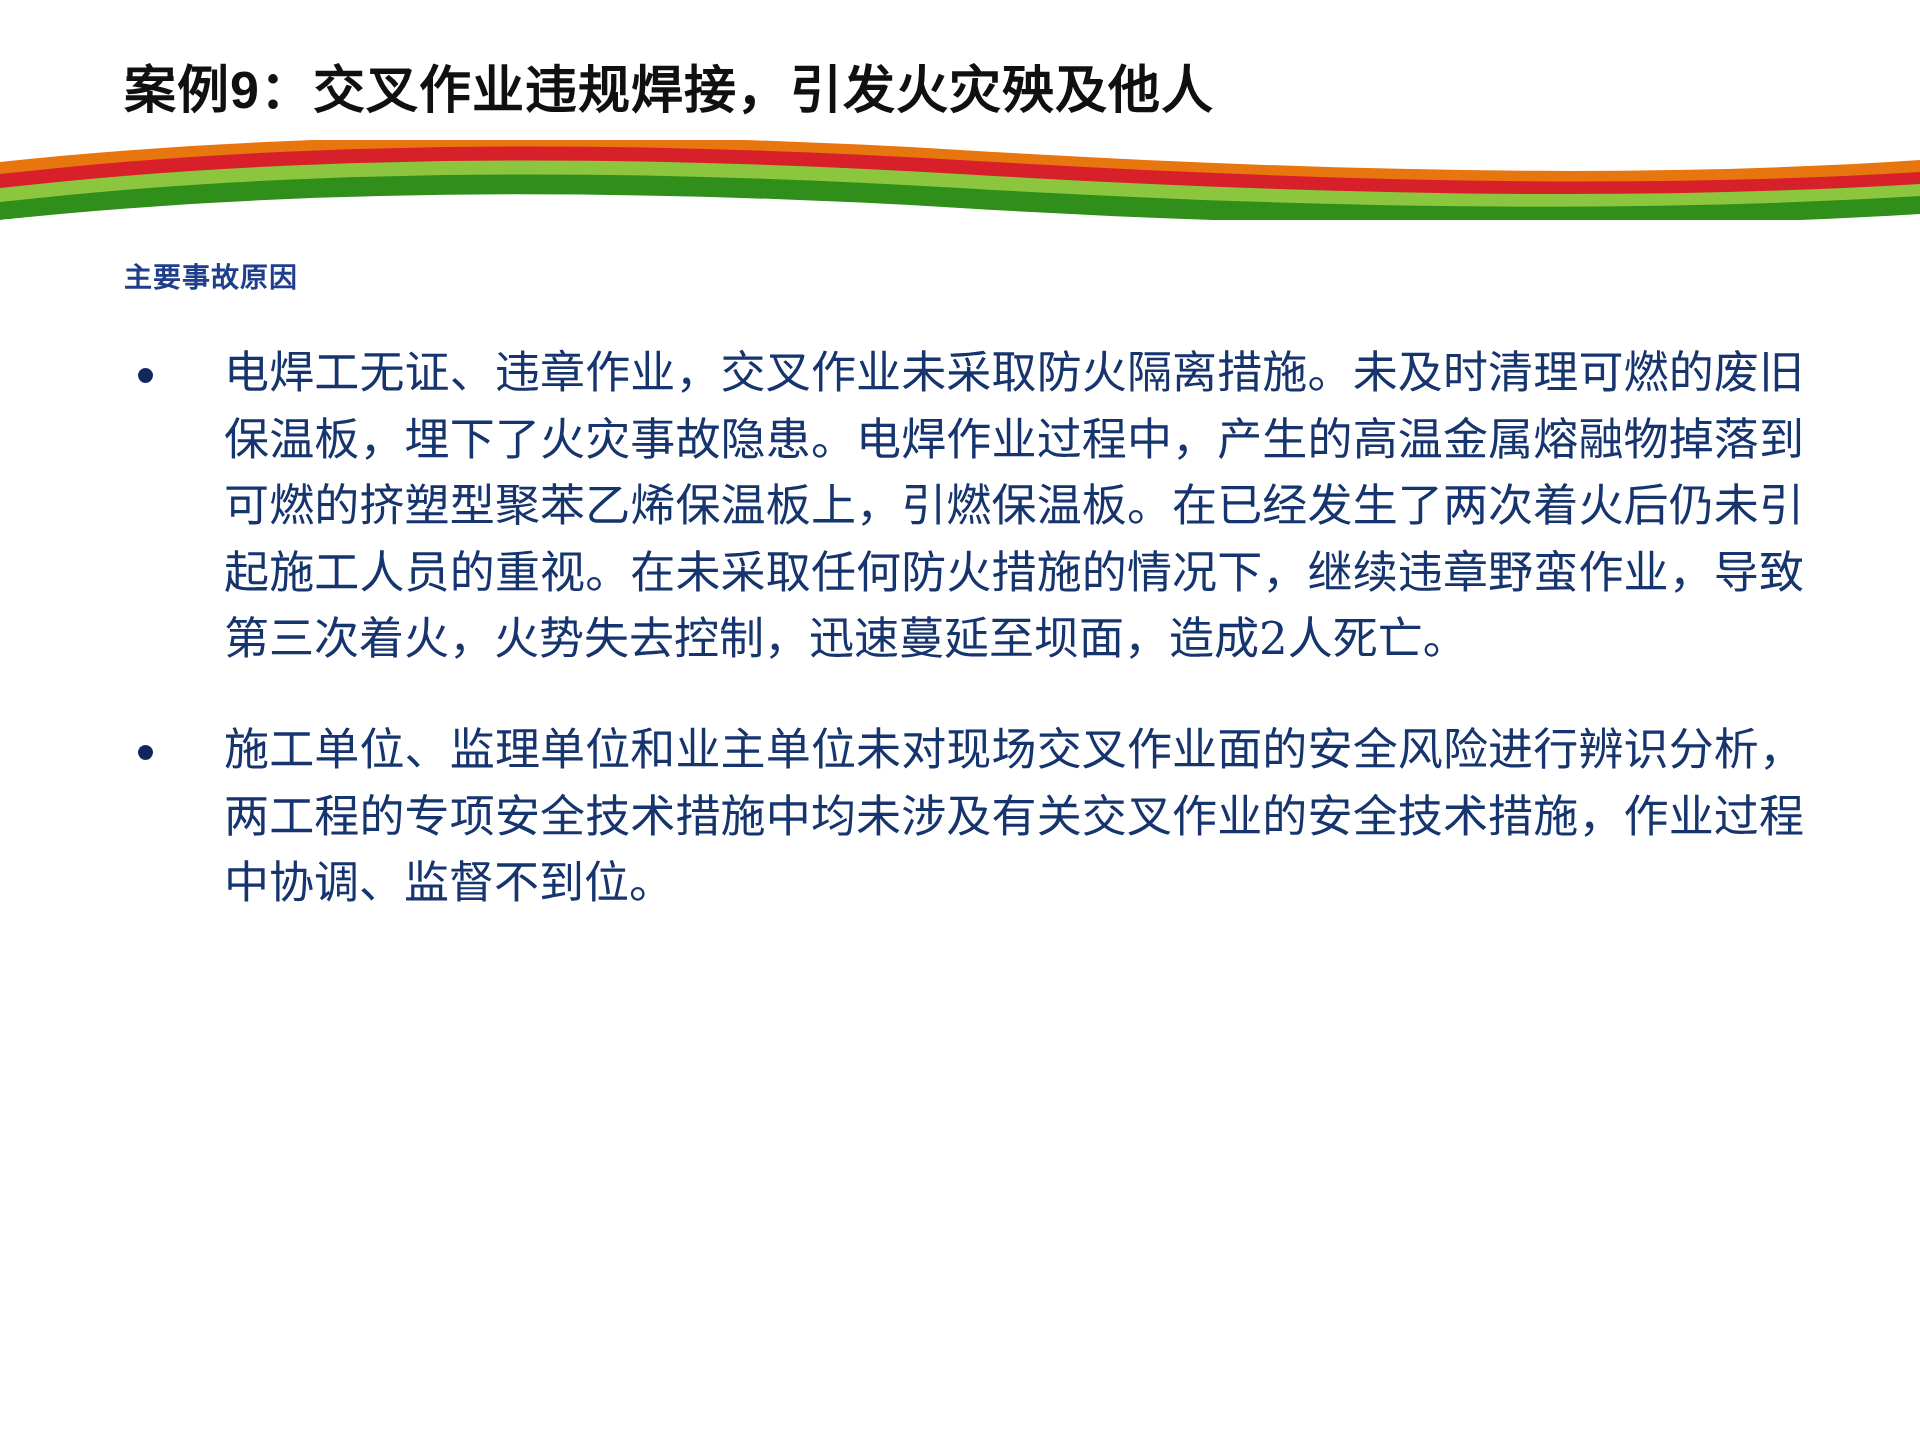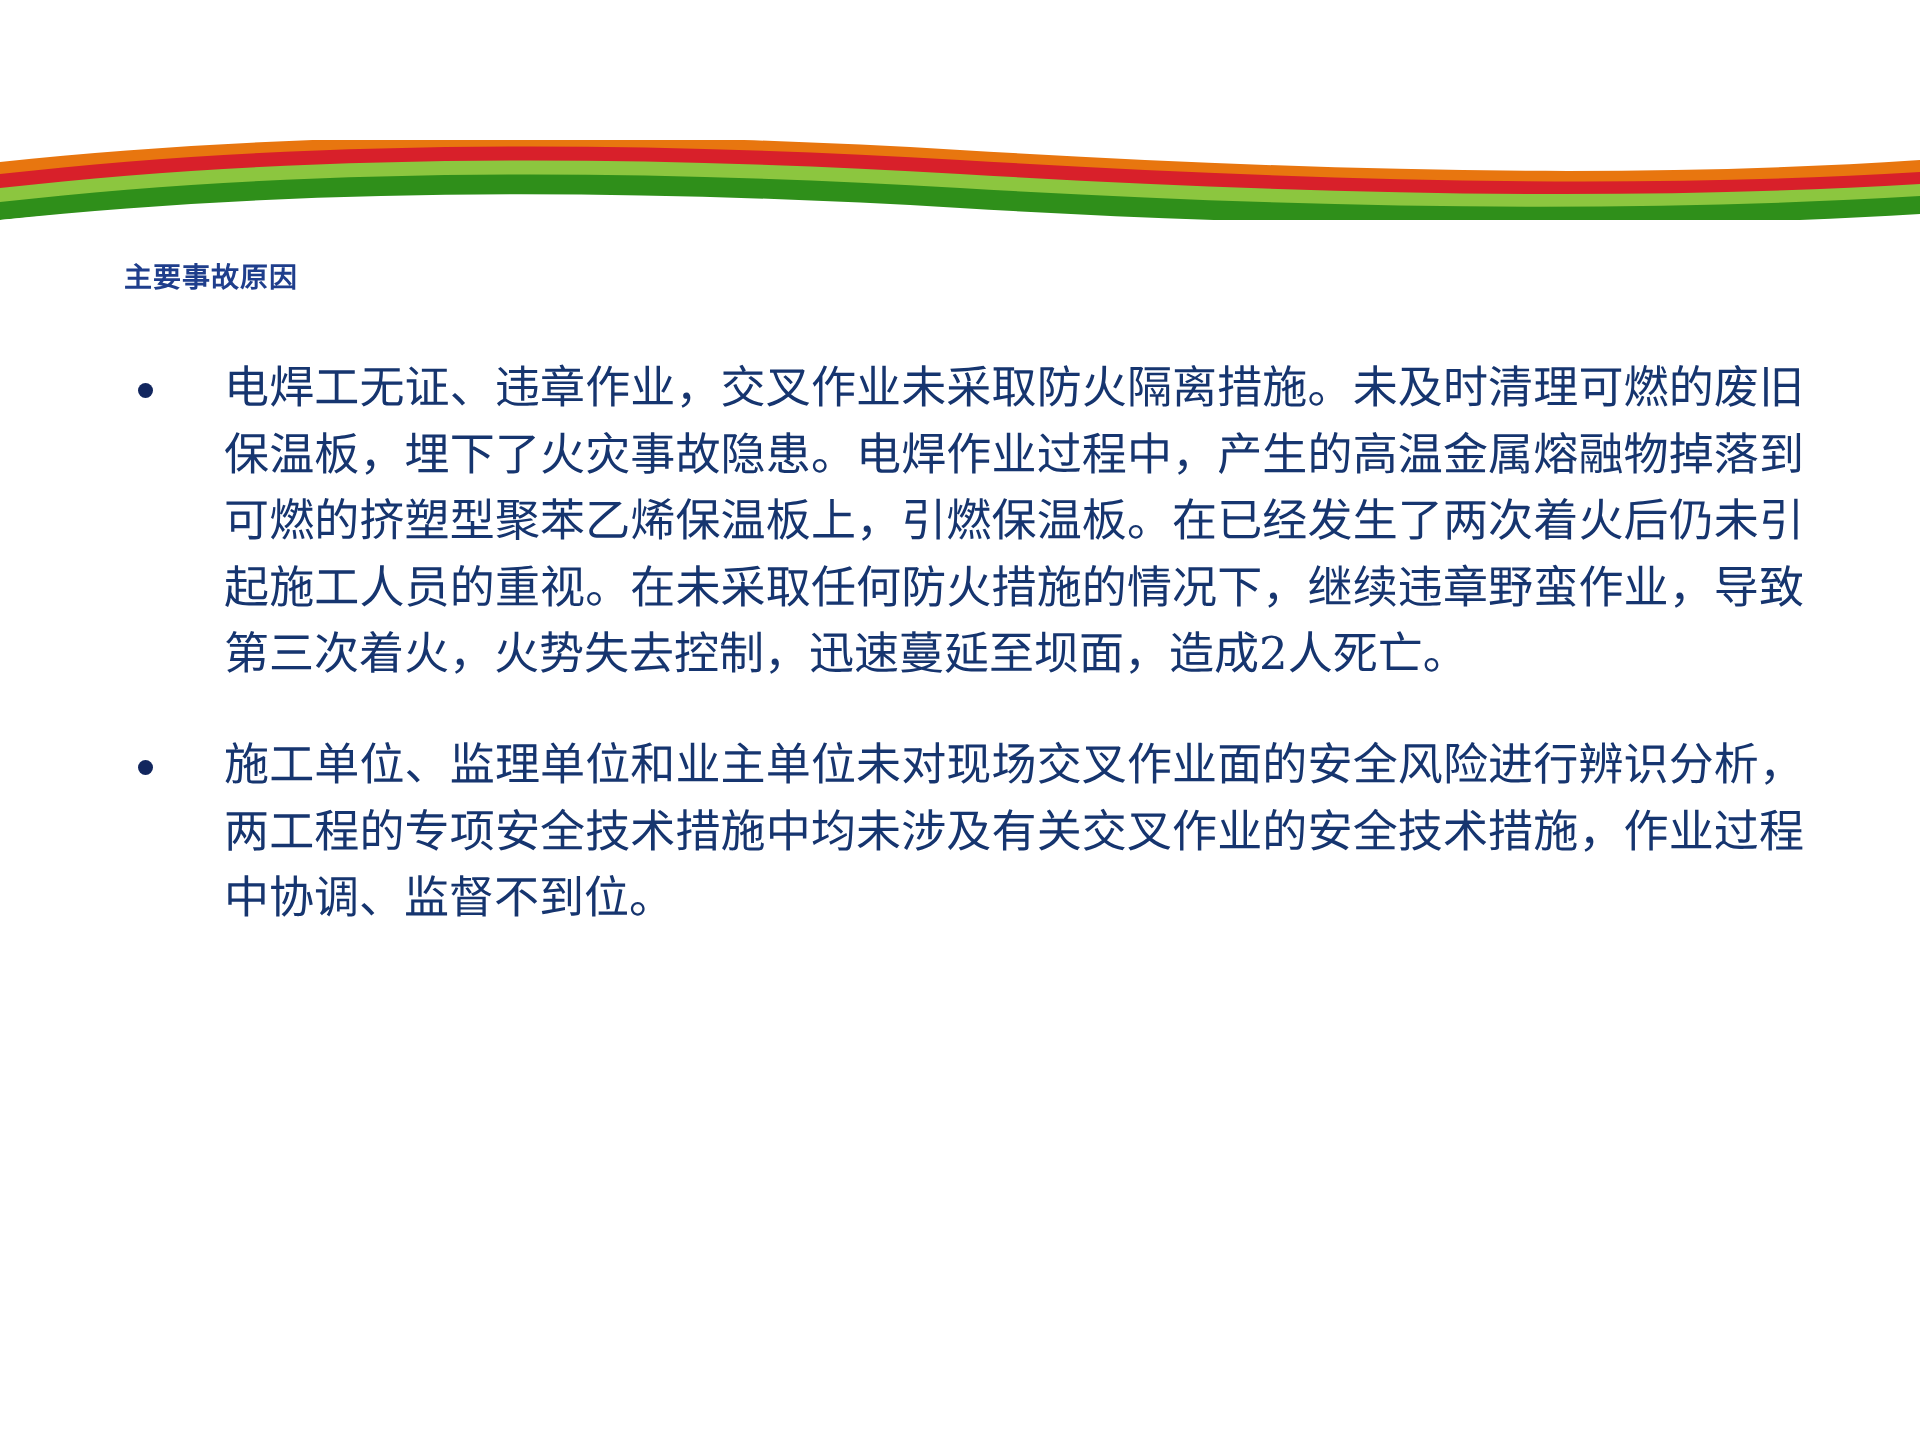--- a/index.html
+++ b/index.html
@@ -94,28 +94,30 @@
   }
   .bullet-text {
     display: block;
     font-family: "DejaVu Serif", serif;
     font-size: 45px;
     line-height: 1.48;
     color: #16356f;
     text-align: justify;
     text-justify: inter-ideograph;
     letter-spacing: 0px;
-    margin-top: 15px;
   }
 </style>
 </head>
 <body>
 
 <div class="slide">
 
+  <div class="title-area">
+    <div class="slide-title">案例9：交叉作业违规焊接，引发火灾殃及他人</div>
+  </div>
 
   <div class="swoosh">
     <svg width="1920" height="80" viewBox="0 0 1920 80" xmlns="http://www.w3.org/2000/svg">
       <path d="M0,34 C300,2 620,2 960,22 C1300,42 1620,52 1920,34 L1920,0 L0,0 Z" fill="#ffffff"></path>
       <path d="M0,36 C300,4 620,4 960,24 C1300,44 1620,54 1920,36 L1920,20 C1620,40 1300,30 960,10 C620,-10 300,-10 0,22 Z" fill="#e8760f"></path>
       <path d="M0,50 C300,18 620,18 960,38 C1300,58 1620,66 1920,48 L1920,32 C1620,50 1300,40 960,20 C620,0 300,0 0,34 Z" fill="#d8202a"></path>
       <path d="M0,64 C300,32 620,32 960,52 C1300,72 1620,78 1920,60 L1920,44 C1620,62 1300,54 960,34 C620,14 300,14 0,48 Z" fill="#8cc63f"></path>
       <path d="M0,80 C300,48 620,48 960,68 C1300,88 1620,92 1920,74 L1920,56 C1620,74 1300,68 960,48 C620,28 300,28 0,62 Z" fill="#2f8f1a"></path>
       <path d="M0,80 C300,52 620,52 960,72 C1300,92 1620,96 1920,80 L1920,80 Z" fill="#ffffff"></path>
     </svg>

